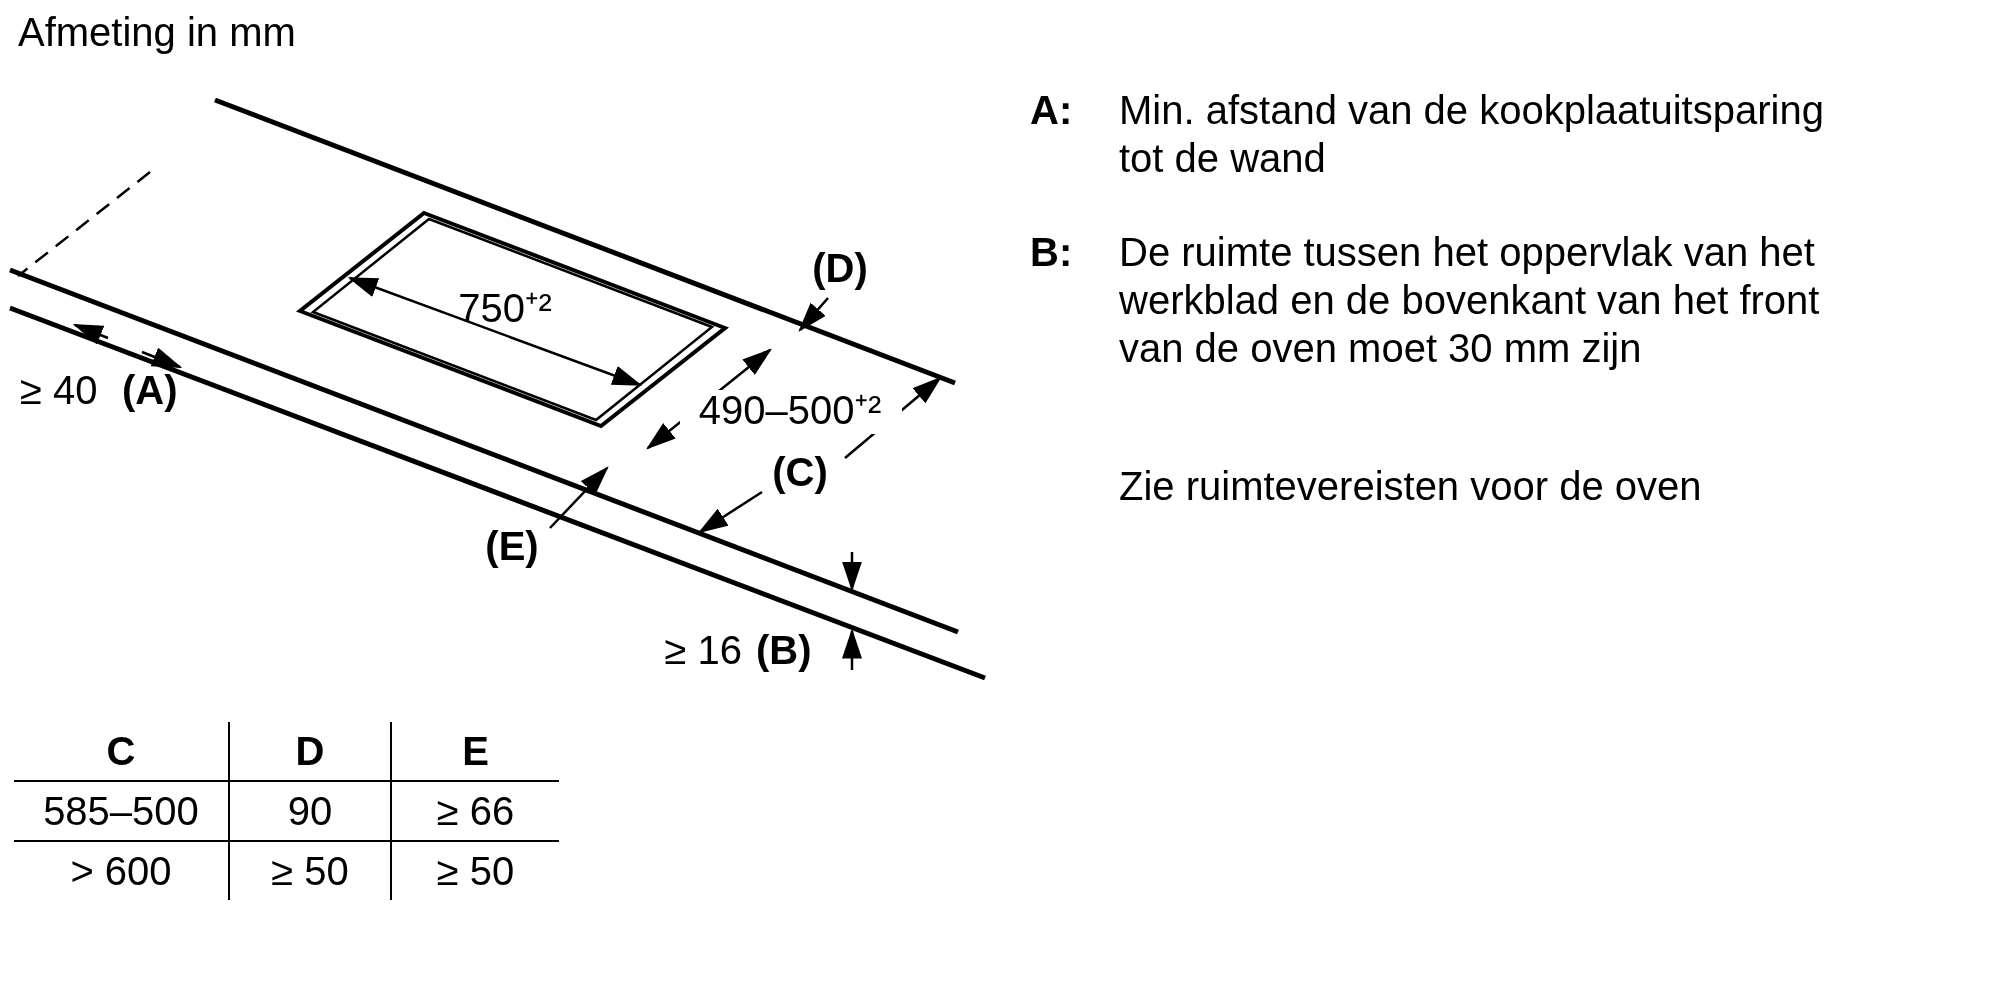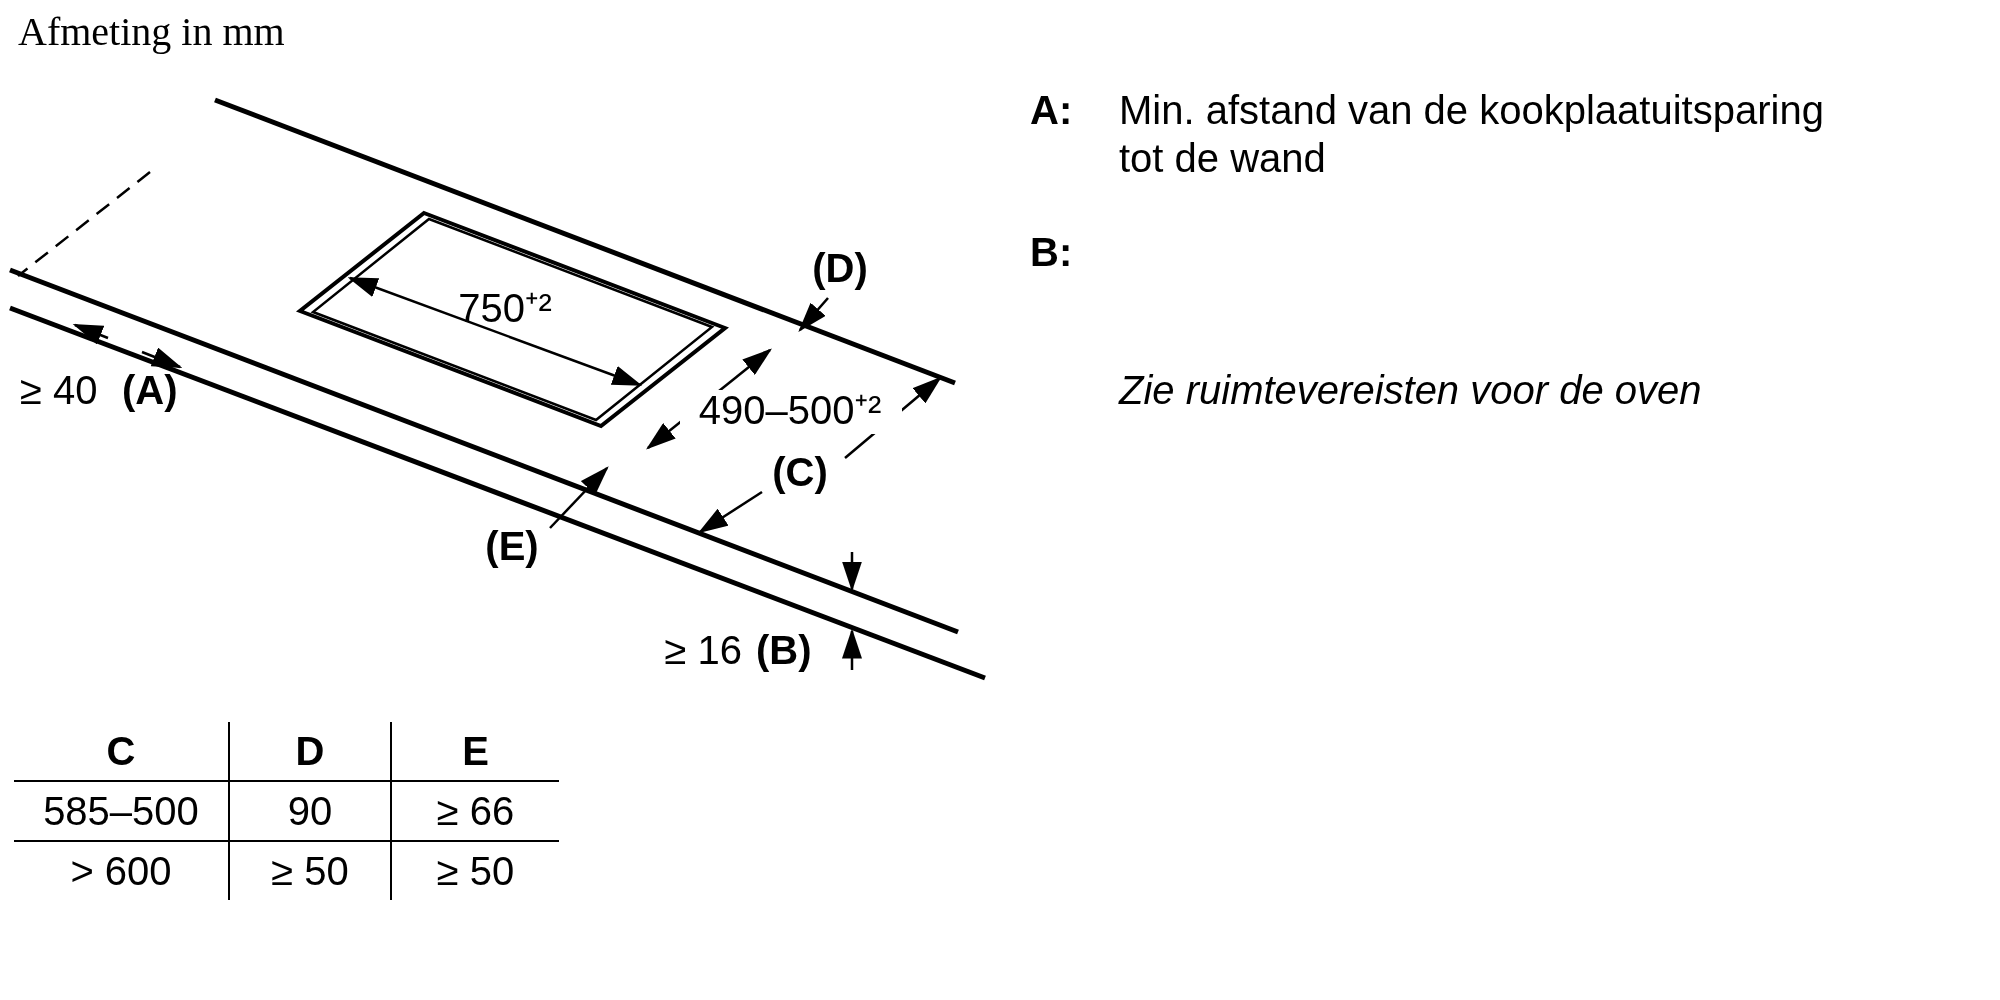--- a/index.html
+++ b/index.html
@@ -4,21 +4,21 @@
 <style>
   html,body { margin:0; padding:0; }
   body {
     width:2000px; height:1000px; position:relative;
     background:#ffffff; color:#000000;
     font-family:"Liberation Sans", sans-serif;
     overflow:hidden;
   }
   .page-title {
     position:absolute; left:18px; top:8px;
-    font-size:40px; line-height:48px;font-family:Liberation Serif, serif;
+    font-size:40px; line-height:48px;
   }
   svg.diagram { position:absolute; left:0; top:0; }
   svg.diagram text {
     font-family:"Liberation Sans", sans-serif;
     font-size:40px; fill:#000;
   }
   svg.diagram text.bold { font-weight:bold; }
 
   
   table.dim-table {
@@ -41,21 +41,21 @@
   
   .notes {
     position:absolute; left:1030px; top:86px; width:940px;
     font-size:40px; line-height:48px;
   }
   .note-row { display:flex; }
   .note-key { flex:0 0 58px; width:58px; font-weight:bold; }
   .note-text { white-space:pre-line;margin-left:31px; }
   .note-a { margin-bottom:46px; }
   .note-b { margin-bottom:90px; }
-  .note-zie { margin-bottom:93px;font-style:italic; }
+  .note-zie { margin-bottom:93px; }
   .note-para { white-space:pre-line; }
 </style>
 </head>
 <body>
 
 <div class="page-title">Afmeting in mm</div>
 
 <svg class="diagram" width="1000" height="760" viewBox="0 0 1000 760">
   <defs>
     <marker id="ah" markerWidth="12" markerHeight="8" refX="11" refY="4" orient="auto-start-reverse" markerUnits="strokeWidth">
@@ -130,18 +130,21 @@
 </table>
 
 <div class="notes">
   <div class="note-row note-a">
     <span class="note-key">A:</span>
     <span class="note-text">Min. afstand van de kookplaatuitsparing
 tot de wand</span>
   </div>
   <div class="note-row note-b">
     <span class="note-key">B:</span>
+    <span class="note-text">De ruimte tussen het oppervlak van het
+werkblad en de bovenkant van het front
+van de oven moet 30 mm zijn</span>
   </div>
   <div class="note-row note-zie">
     <span class="note-key"></span>
     <span class="note-text">Zie ruimtevereisten voor de oven</span>
   </div>
 </div>
 
 </body></html>

